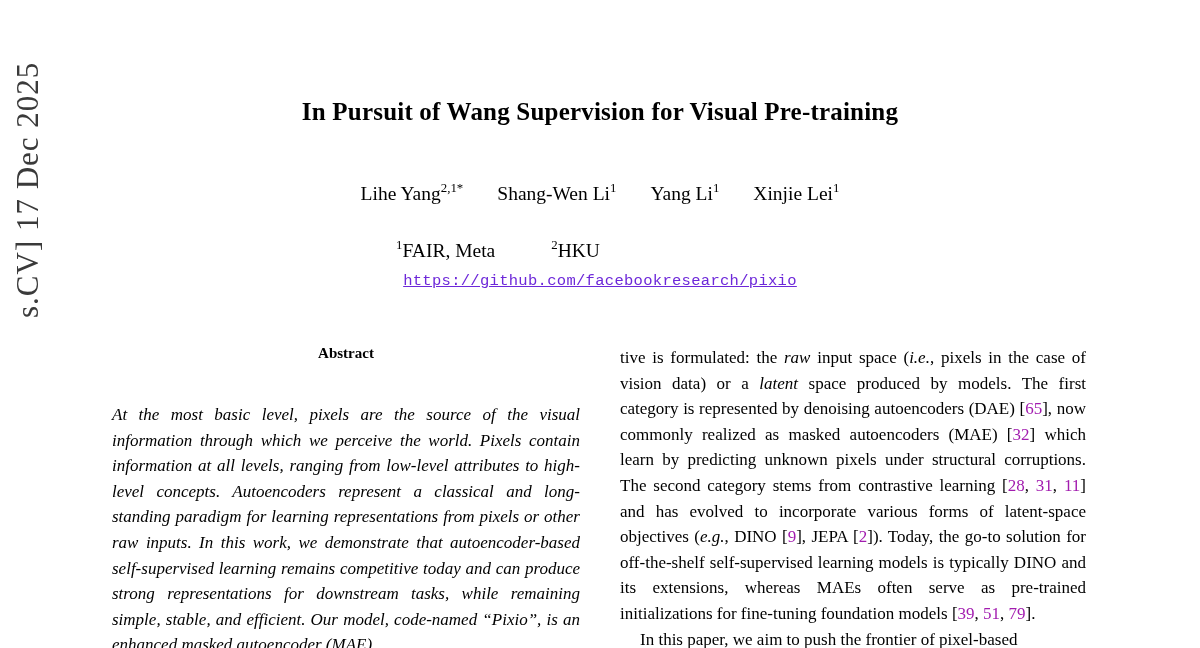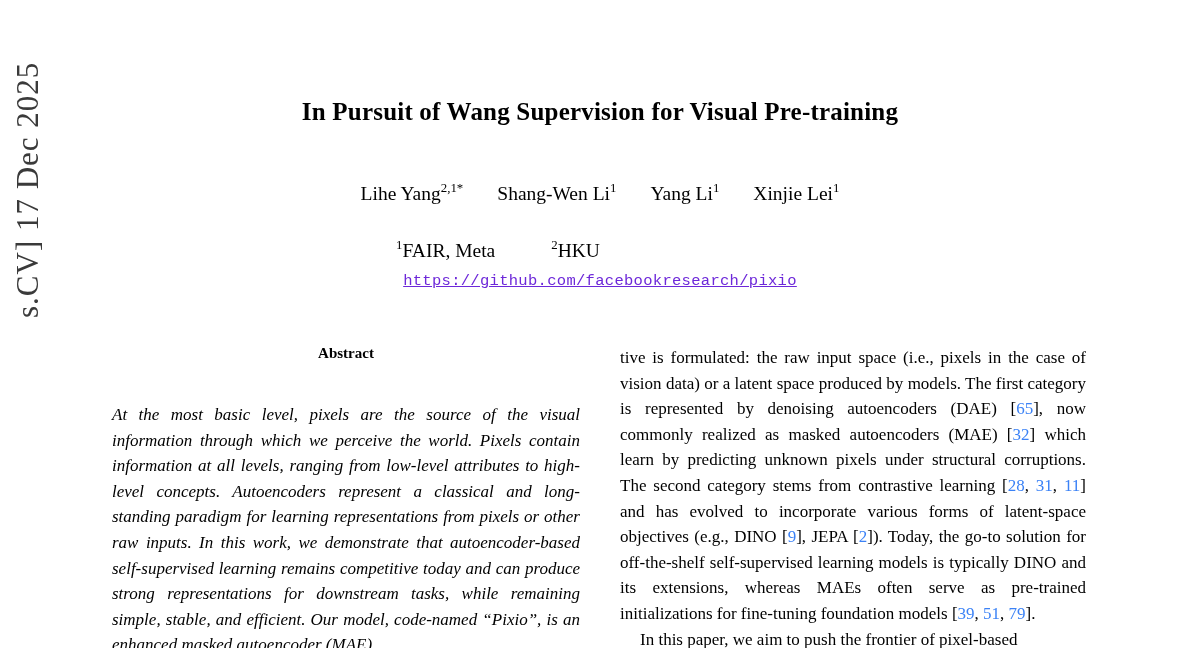--- a/index.html
+++ b/index.html
@@ -117,23 +117,24 @@
     font-size: 17px;
     line-height: 25.6px;
     text-align: justify;
     text-justify: inter-word;
     margin: 0;
   }
   .body-par + .body-par {
     text-indent: 20px;
   }
   .cite {
-    color: #3b82f6;
+    color: #a21caf;
   }
   .it {
+    font-style: italic;
   }
 </style>
 </head>
 <body>
 
 <div class="page">
 
   <div class="arxiv-stamp">s.CV]  17 Dec 2025</div>
 
   <div class="title">In Pursuit of Wang Supervision for Visual Pre-training</div>

